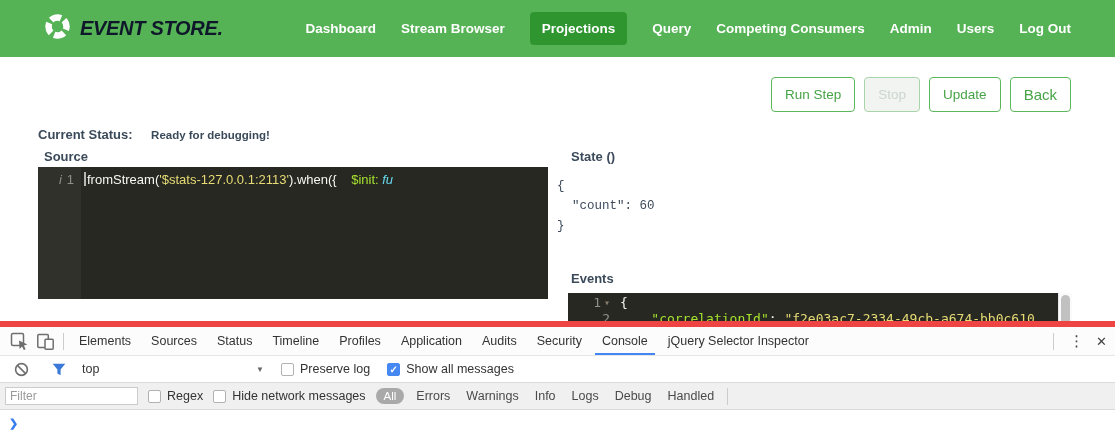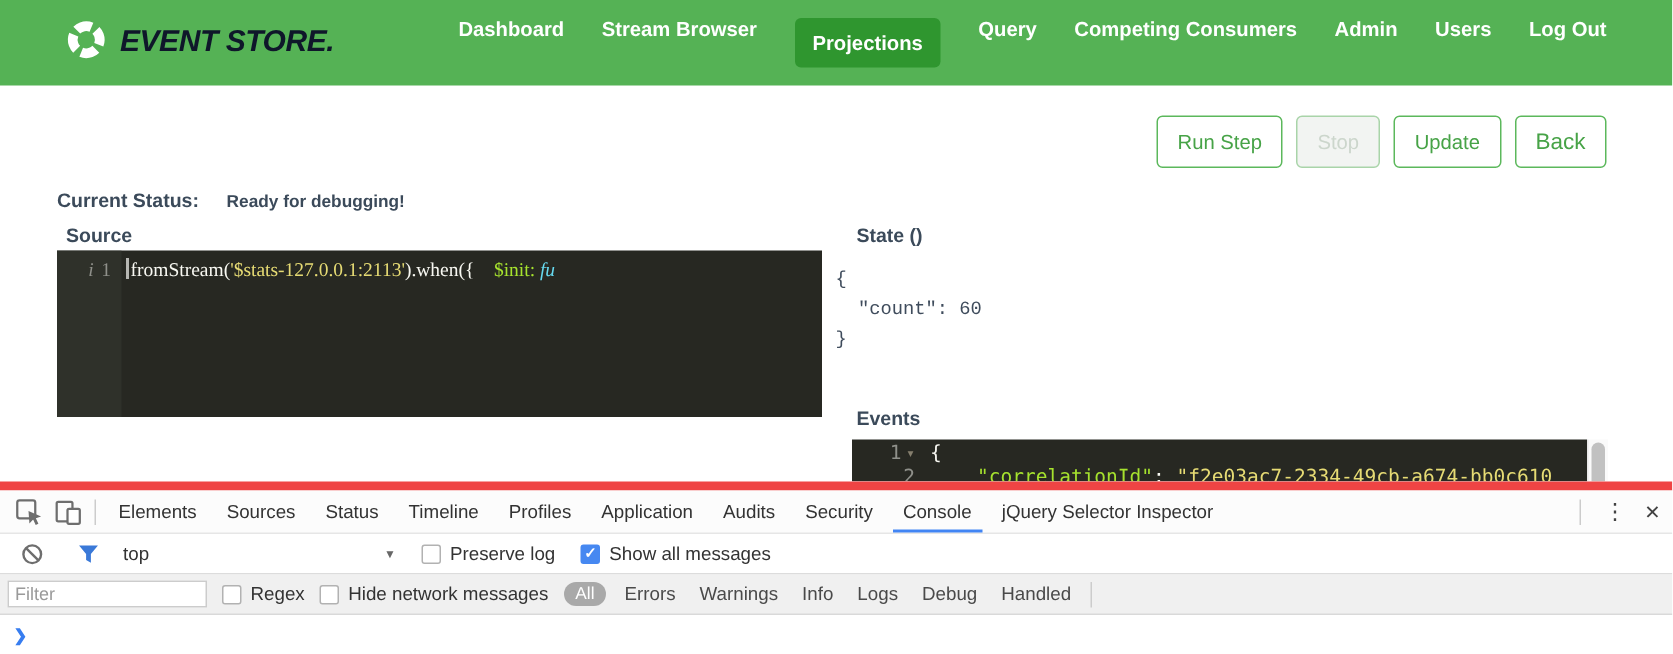--- a/index.html
+++ b/index.html
@@ -13,21 +13,21 @@
   .navbar {
     position:absolute; top:0; left:0; width:1115px; height:57px;
     background:var(--green,#55b255);
     display:flex; align-items:center; padding:0 44px;
   }
   .brand { display:flex; align-items:center; gap:9px; cursor:pointer; }
   .brand-text {
     color:#0f172a; font-weight:bold; font-style:italic; font-size:20px;
     letter-spacing:-0.3px; white-space:nowrap;
   }
-  .nav-items { margin-left:auto; display:flex; align-items:flex-start; gap:25px; }
+  .nav-items { margin-left:auto; display:flex; align-items:center; gap:25px; }
   .nav-item {
     color:#fff; font-size:13.5px; font-weight:bold; text-decoration:none;
     white-space:nowrap; cursor:pointer;
   }
   .nav-item.active {
     background:var(--green-dark,#2f962f); padding:9px 12px; border-radius:4px;
   }
 
   
   .content { position:absolute; top:57px; left:0; width:1115px; height:264px; overflow:hidden; }
@@ -51,23 +51,23 @@
 
   .panel-label {
     position:absolute; font-size:13px; font-weight:bold; color:var(--ink,#3b4a5a);
   }
   .source-label { left:44px; top:92px; }
   .state-label  { left:571px; top:92px; }
   .events-label { left:571px; top:214px; }
 
   
   .source-editor {
-    position:absolute; left:38px; top:110px; width:510px; height:111px;
+    position:absolute; left:38px; top:110px; width:510px; height:132px;
     background:var(--editor-bg,#272822); display:flex;
-    font-family:Liberation Serif, serif; font-size:13px; line-height:19px;
+    font-family:Liberation Sans, sans-serif; font-size:13px; line-height:19px;
     overflow:hidden; cursor:text;
   }
   .source-gutter {
     width:43px; background:var(--gutter-bg,#2f312a); color:var(--gutter-text,#8f908a);
     padding:3px 7px 0 0; text-align:right; flex:0 0 auto;
   }
   .gutter-annot { font-style:italic; margin-right:5px; }
   .source-code {
     flex:1; color:var(--code-text,#f8f8f2); padding:3px 0 0 3px;
     white-space:pre; overflow:hidden;

